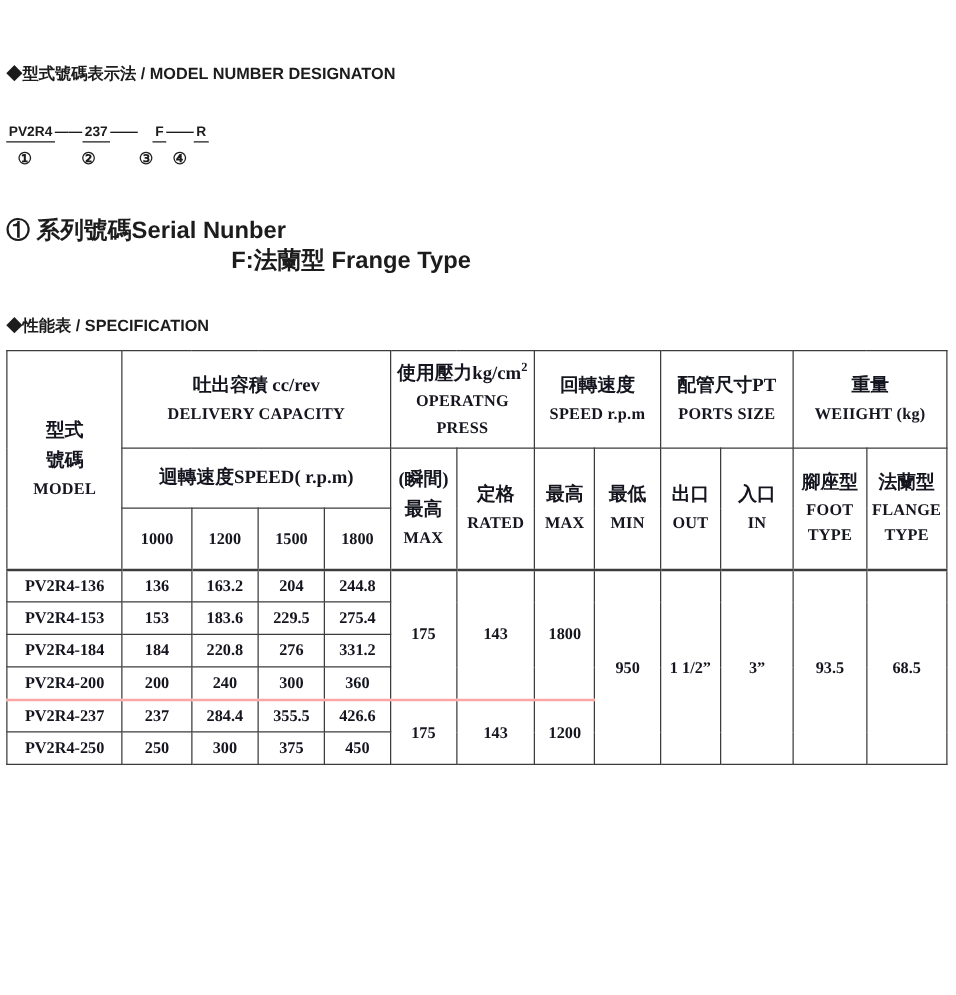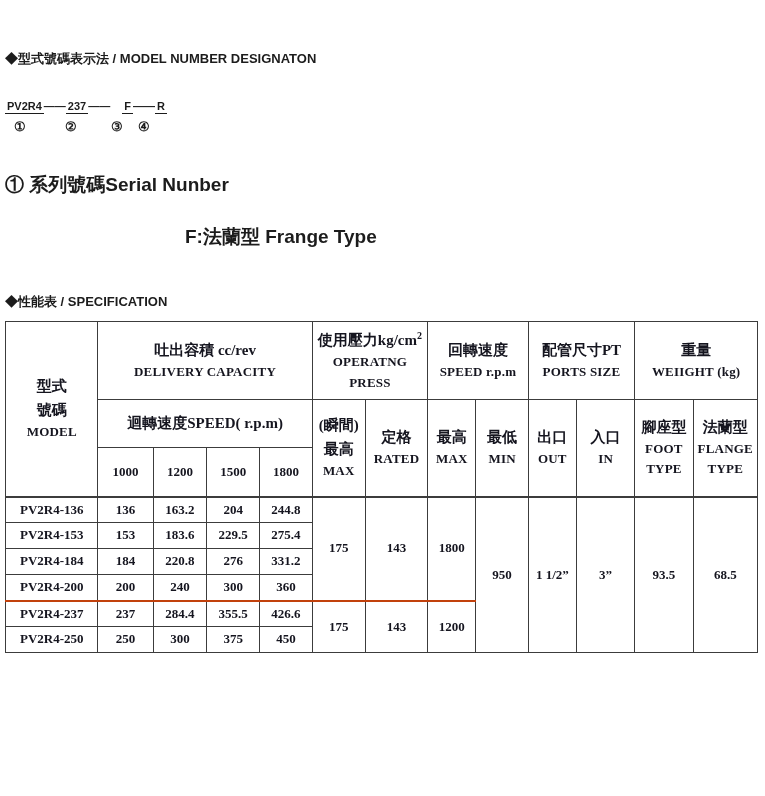--- a/index.html
+++ b/index.html
@@ -3,42 +3,42 @@
 <meta charset="utf-8">
 <style>
   html,body{margin:0;padding:0;background:#ffffff;}
   .page{position:relative;width:765px;height:796px;background:#fff;color:#1c1c1c;
         font-family:"Liberation Sans",sans-serif;overflow:hidden;}
 
   .intro{margin:0;padding:4px 2px 0 5px;font-size:15px;font-weight:bold;line-height:26px;}
 
   .section-heading{margin:0 0 0 5px;font-size:13px;font-weight:bold;}
   .md-heading{margin-top:50px;}
-  .spec-heading{margin-top:44px;}
+  .spec-heading{margin-top:31px;}
 
   .code-line{margin:32px 0 0 5px;font-size:11px;font-weight:bold;white-space:pre;}
   .code-line .u{border-bottom:1px solid #1c1c1c;padding:0 2px 1px 2px;}
   .code-line .gap{display:inline-block;width:12px;}
 
   .markers{position:relative;height:20px;margin:7px 0 0 5px;font-size:13px;font-weight:bold;}
   .mk{position:absolute;top:0;}
   .mk1{left:9px;}.mk2{left:60px;}.mk3{left:106px;}.mk4{left:133px;}
 
   .legend{margin:34px 0 0 5px;font-size:19px;font-weight:bold;}
   .legend-line{height:24px;line-height:24px;white-space:pre;}
-  .legend-line.indent{padding-left:180px;margin-top:28px;}
+  .legend-line.indent{padding-left:180px;}
 
   table.spec{border-collapse:collapse;table-layout:fixed;width:753px;margin:10px 0 0 5px;
              font-family:"Liberation Serif",serif;font-weight:bold;color:#15151f;}
   table.spec td{border:1px solid #3c3c3c;text-align:center;vertical-align:middle;
                 padding:0 1px;font-size:13px;line-height:1.55;overflow:hidden;}
   tr.h1{height:78px;} tr.h2{height:48px;} tr.h3{height:49px;}
   tbody tr{height:26px;}
   tbody tr:first-child > td{border-top:2px solid #3c3c3c;}
-  tr.grp2 > td{border-top:2px solid #c2410c;}
+  tr.grp2 > td{border-top:2px solid #fca5a5;}
   .zh{font-size:15px;display:block;}
   .en{font-size:13px;display:block;letter-spacing:0.2px;}
   td sup{font-size:10px;vertical-align:super;}
   td.vbottom{vertical-align:bottom;padding-bottom:5px;}
   td.model-cell{font-size:13px;}
   tbody td{font-size:13.5px;}
 </style>
 </head>
 <body>
 

